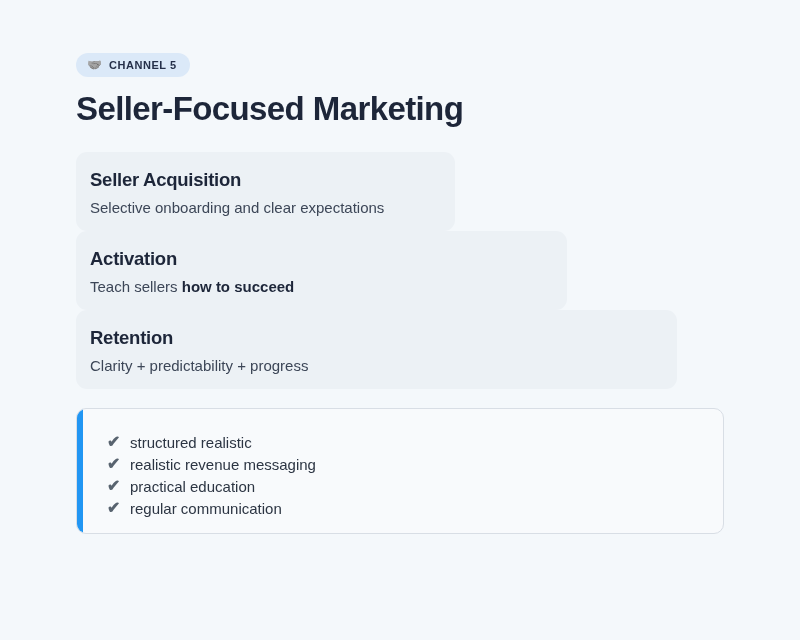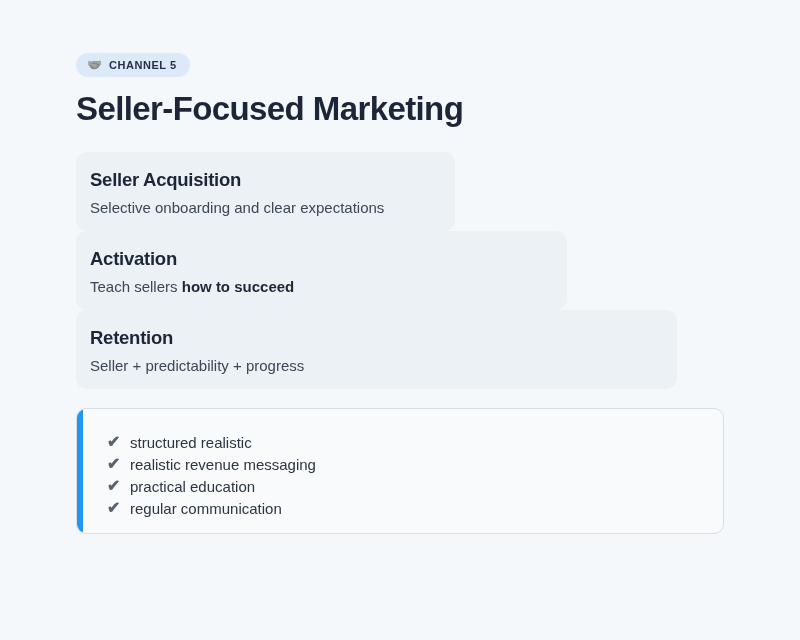--- a/index.html
+++ b/index.html
@@ -171,21 +171,21 @@
       <div class="card-desc"><span>Selective onboarding and clear expectations</span><b></b><span></span></div>
     </div>
 
     <div class="card card-2">
       <div class="card-title">Activation</div>
       <div class="card-desc"><span>Teach sellers </span><b>how to succeed</b><span></span></div>
     </div>
 
     <div class="card card-3">
       <div class="card-title">Retention</div>
-      <div class="card-desc"><span>Seller + predictability + progress</span><b></b><span></span></div>
+      <div class="card-desc"><span>Clarity + predictability + progress</span><b></b><span></span></div>
     </div>
 
   </div>
 
 
   <div class="checklist-panel">
     <div class="accent-bar"></div>
     <ul class="checklist">
       <li>
         <span class="check-icon">✔</span>

